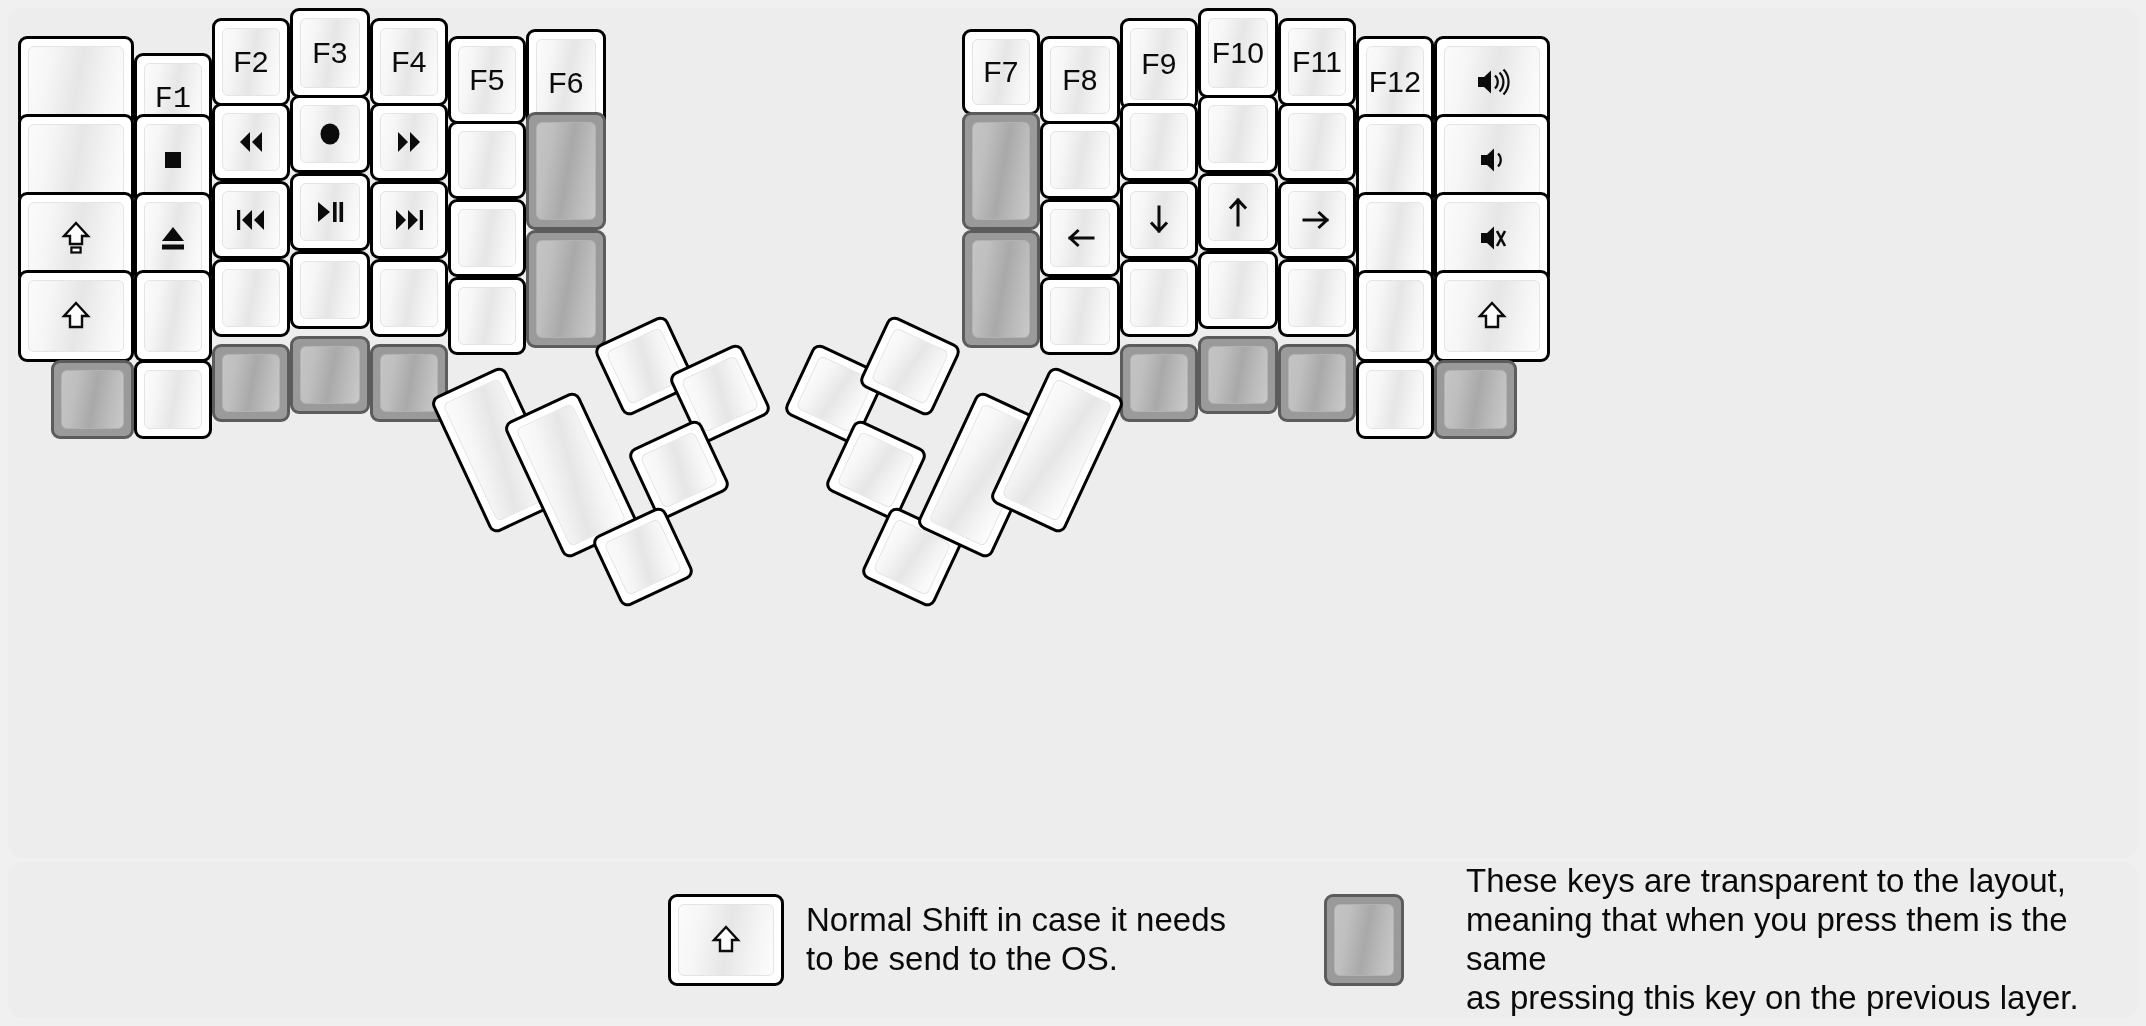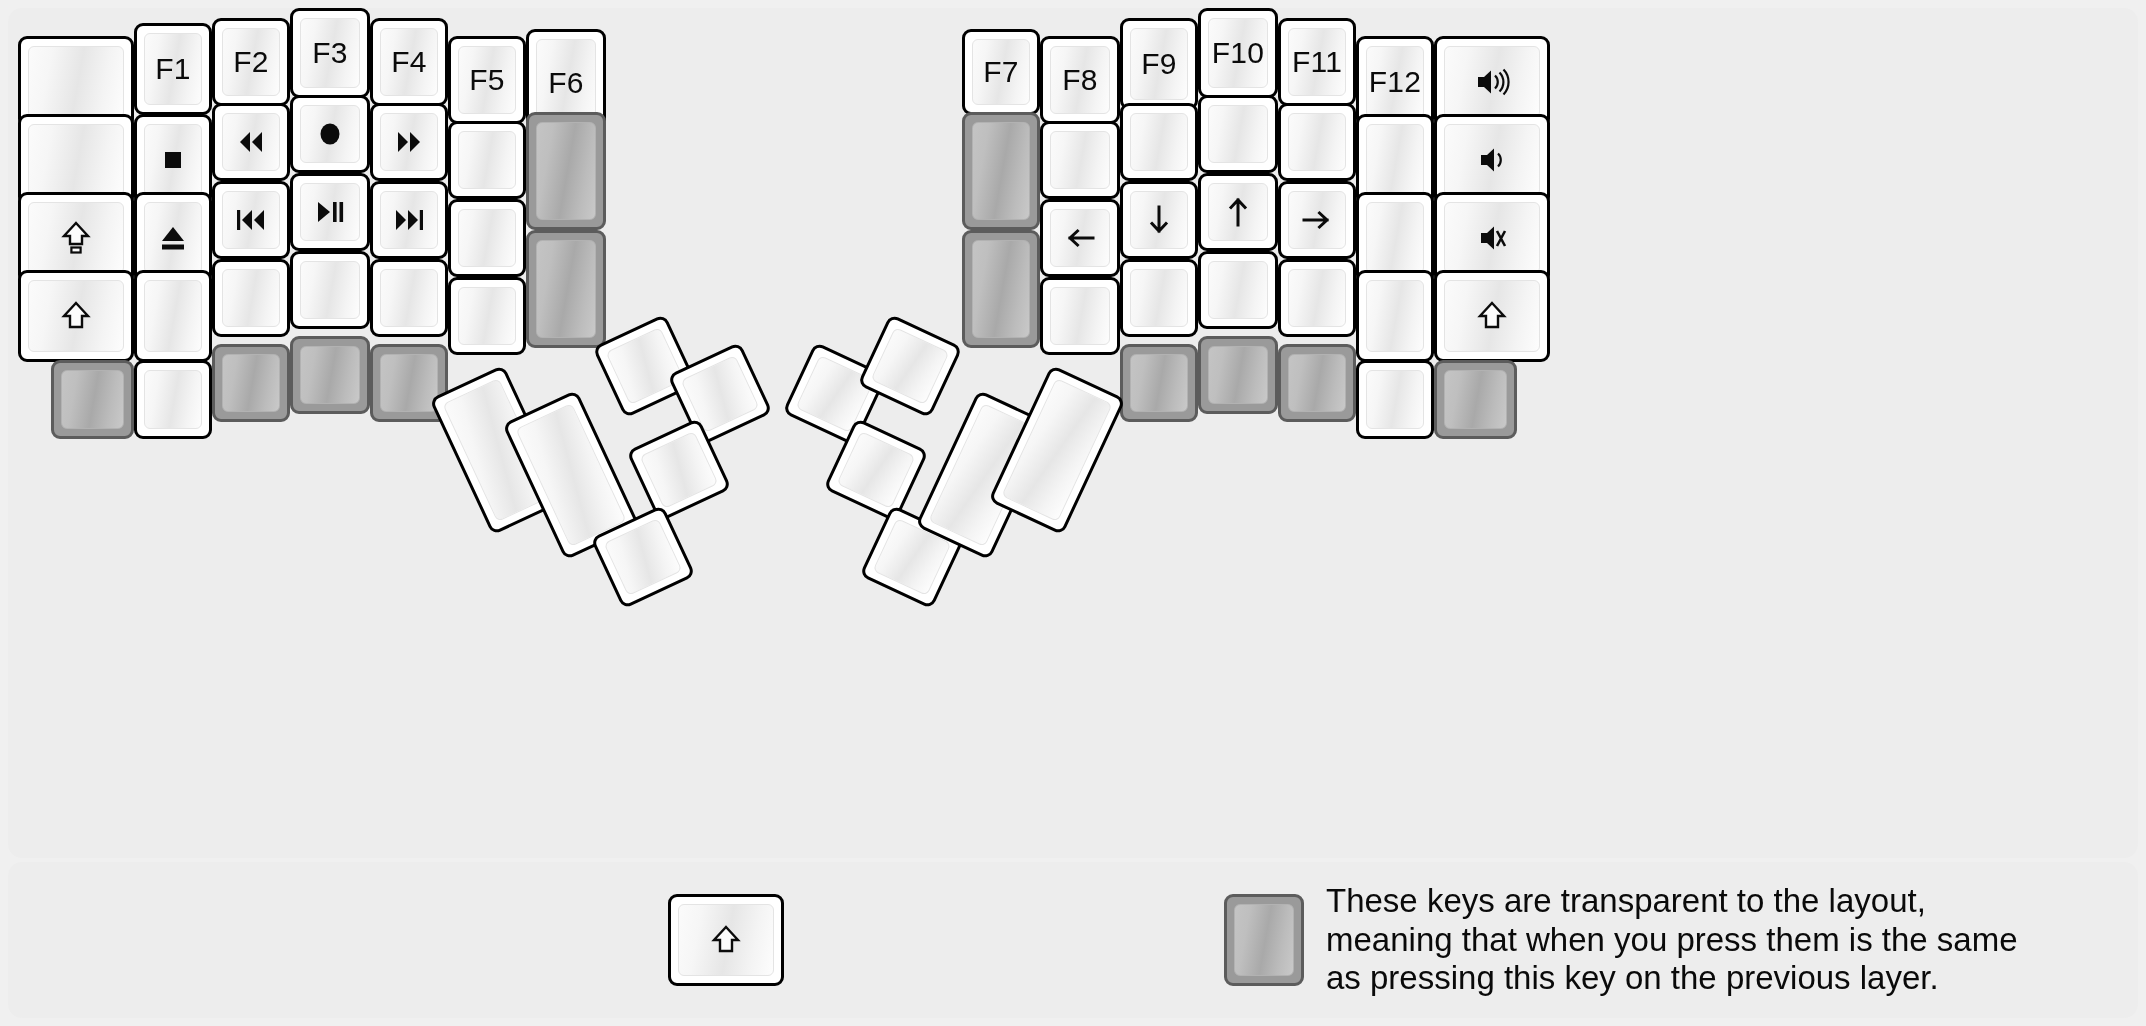--- a/index.html
+++ b/index.html
@@ -104,21 +104,21 @@
         <div class="lbl">
           <svg width="40" height="40" viewBox="0 0 40 40" fill="#0b0b0b">
             <path d="M20 7 L32 20 L26 20 L26 31 L14 31 L14 20 L8 20 Z" fill="#fbfbfb" stroke="#0b0b0b" stroke-width="2.4" stroke-linejoin="miter"></path>
           </svg>
         </div>
       </div>
       <div class="key trns" style="left: 51px; top: 360px; width: 83px; height: 79px;">
         <div class="cap"></div>
         <div class="lbl"></div>
       </div>
-      <div class="key" style="left: 134px; top: 23px; width: 78px; height: 92px;">
+      <div class="key" style="left: 134px; top: 53px; width: 78px; height: 92px; font-family: Liberation Mono, monospace;">
         <div class="cap"></div>
         <div class="lbl">F1</div>
       </div>
       <div class="key" style="left: 134px; top: 114px; width: 78px; height: 92px;">
         <div class="cap"></div>
         <div class="lbl">
           <svg width="40" height="40" viewBox="0 0 40 40" fill="#0b0b0b">
             <rect x="12" y="12" width="16" height="16"></rect>
           </svg>
         </div>
@@ -482,22 +482,24 @@
         <div class="legend-key" style="width: 116px; height: 92px; position: relative;">
           <div class="key" style="left: 0px; top: 0px; width: 116px; height: 92px; position: absolute;">
             <div class="cap"></div>
             <div class="lbl">
               <svg width="40" height="40" viewBox="0 0 40 40" fill="#0b0b0b">
                 <path d="M20 7 L32 20 L26 20 L26 31 L14 31 L14 20 L8 20 Z" fill="#fbfbfb" stroke="#0b0b0b" stroke-width="2.4" stroke-linejoin="miter"></path>
               </svg>
             </div>
           </div>
         </div>
-      </div>
-      <div class="legend-item" style="left: 1216px;">
+        <div class="legend-text">Normal Shift in case it needs
+to be send to the OS.</div>
+      </div>
+      <div class="legend-item" style="left: 1316px; gap: 40px;">
         <div class="legend-key" style="width: 80px; height: 92px; position: relative;">
           <div class="key trns" style="left: 0px; top: 0px; width: 80px; height: 92px; position: absolute;">
             <div class="cap"></div>
             <div class="lbl"></div>
           </div>
         </div>
         <div class="legend-text">These keys are transparent to the layout,
 meaning that when you press them is the same
 as pressing this key on the previous layer.</div>
       </div>

